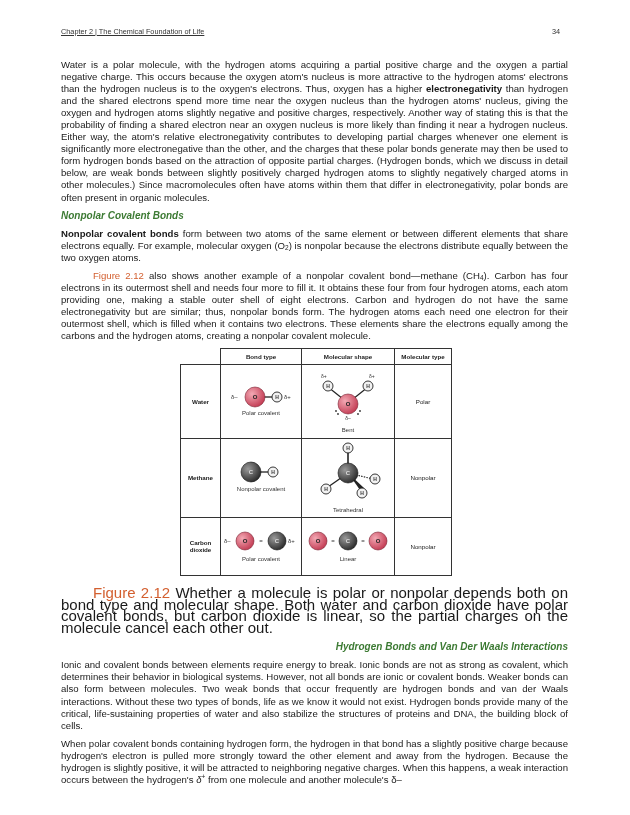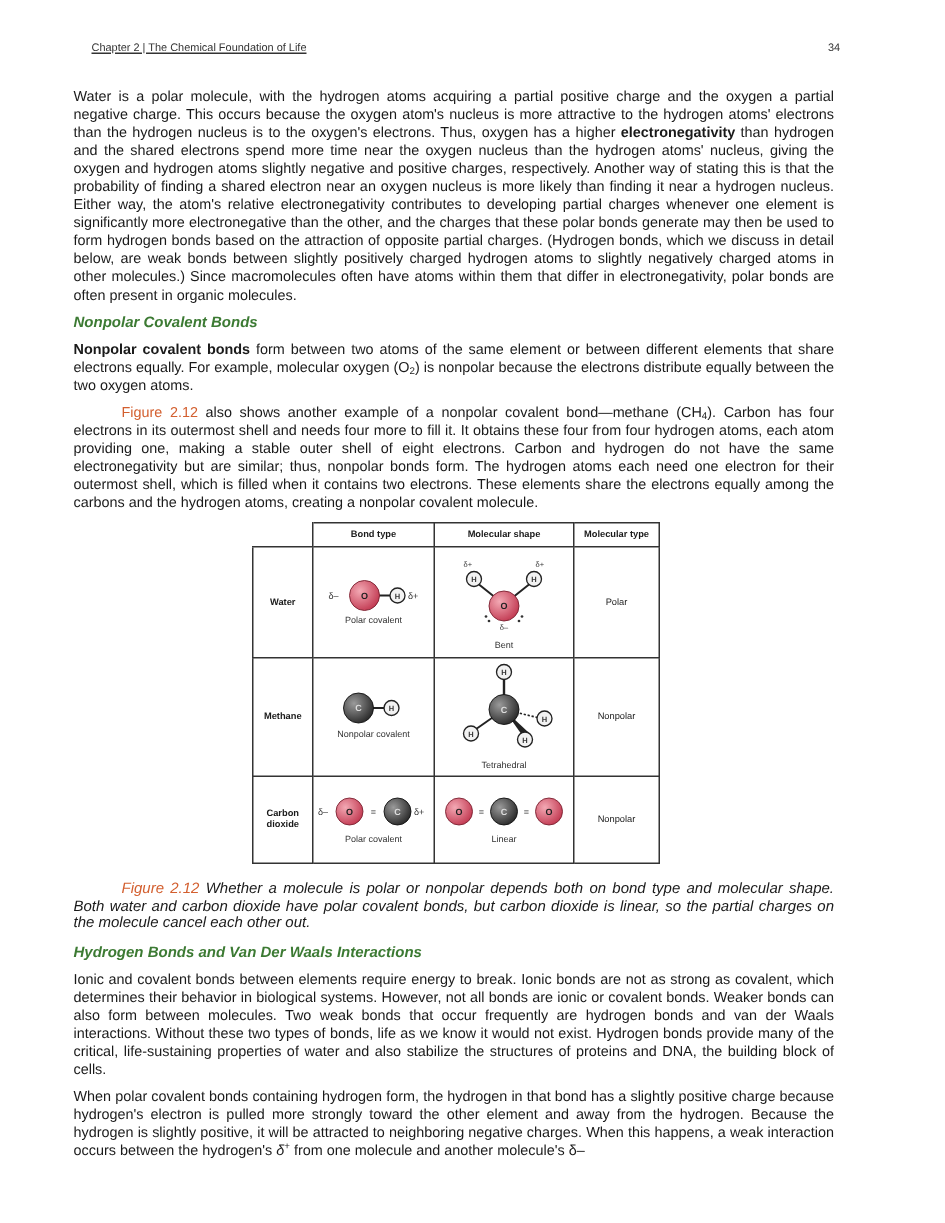--- a/index.html
+++ b/index.html
@@ -1,32 +1,32 @@
 <!DOCTYPE html>
 <html><head>
 <meta charset="utf-8">
 <style>
   html, body { margin: 0; padding: 0; background: #ffffff; }
   body { width: 630px; height: 815px; position: relative; overflow: hidden;
          font-family: "Liberation Sans", sans-serif; color: #1a1a1a; }
   .runhead { position: absolute; top: 27px; left: 61px; right: 172px; font-size: 7.3px; color: #333; text-decoration: underline; }
   .pagenum { position: absolute; top: 27px; left: 552px; font-size: 7.3px; color: #333; }
-  .body { position: absolute; left: 49px; width: 507px; top: 59px; }
+  .body { position: absolute; left: 61px; width: 507px; top: 59px; }
   p { margin: 0 0 6px 0; font-size: 9.6px; line-height: 12.05px; text-align: justify; }
   h3 { margin: 0 0 6px 0; font-size: 10px; line-height: 12px; color: #3c7a33; font-style: italic; font-weight: bold; }
   .figref { color: #d35f2f; margin-left: 32px; }
   sub { font-size: 6.5px; vertical-align: -1px; line-height: 0; }
   sup { font-size: 6.5px; line-height: 0; }
   .fig-wrap { position: relative; width: 507px; height: 235px; margin: 0 0 4px 0; }
   table.fig { position: absolute; left: 119px; top: 0; border-collapse: collapse; font-size: 6.2px; }
   table.fig td, table.fig th { border: 1px solid #333; padding: 0; text-align: center; vertical-align: middle; }
   table.fig th { font-weight: bold; height: 15px; }
   table.fig td.rowh { font-weight: bold; width: 39px; }
   table.fig td.blank { border-top: none; border-left: none; }
-  .caption { margin: 0 0 6px 0; font-size: 10px; line-height: 11.6px; text-align: justify; font-style: italic; }
+  .caption { margin: 0 0 6px 0; font-size: 15px; line-height: 11.6px; text-align: justify; }
   .cell-svg { display: block; margin: 0 auto; }
   .lbl { font-size: 6px; fill: #333; font-family: "Liberation Sans", sans-serif; }
 </style>
 </head>
 <body>
 
 <div class="runhead">Chapter 2 | The Chemical Foundation of Life</div>
 <div class="pagenum">34</div>
 
 <div class="body">
@@ -158,18 +158,18 @@
           </svg>
         </td>
         <td>Nonpolar</td>
       </tr>
     </tbody>
       </table>
   </div>
 
   <p class="caption"><span class="figref">Figure 2.12</span><span> Whether a molecule is polar or nonpolar depends both on bond type and molecular shape. Both water and carbon dioxide have polar covalent bonds, but carbon dioxide is linear, so the partial charges on the molecule cancel each other out.</span></p>
 
-  <h3 style="margin-top:8px;">Hydrogen Bonds and Van Der Waals Interactions</h3>
+  <h3 style="margin-top:8px;text-align:right;">Hydrogen Bonds and Van Der Waals Interactions</h3>
 
   <p>Ionic and covalent bonds between elements require energy to break. Ionic bonds are not as strong as covalent, which determines their behavior in biological systems. However, not all bonds are ionic or covalent bonds. Weaker bonds can also form between molecules. Two weak bonds that occur frequently are hydrogen bonds and van der Waals interactions. Without these two types of bonds, life as we know it would not exist. Hydrogen bonds provide many of the critical, life-sustaining properties of water and also stabilize the structures of proteins and DNA, the building block of cells.</p>
 
   <p><span>When polar covalent bonds containing hydrogen form, the hydrogen in that bond has a slightly positive charge because hydrogen's electron is pulled more strongly toward the other element and away from the hydrogen. Because the hydrogen is slightly positive, it will be attracted to neighboring negative charges. When this happens, a weak interaction occurs between the hydrogen's </span><i>δ</i><sup>+</sup><span> from one molecule and another molecule's δ–</span></p>
 </div>
 
 </body></html>

